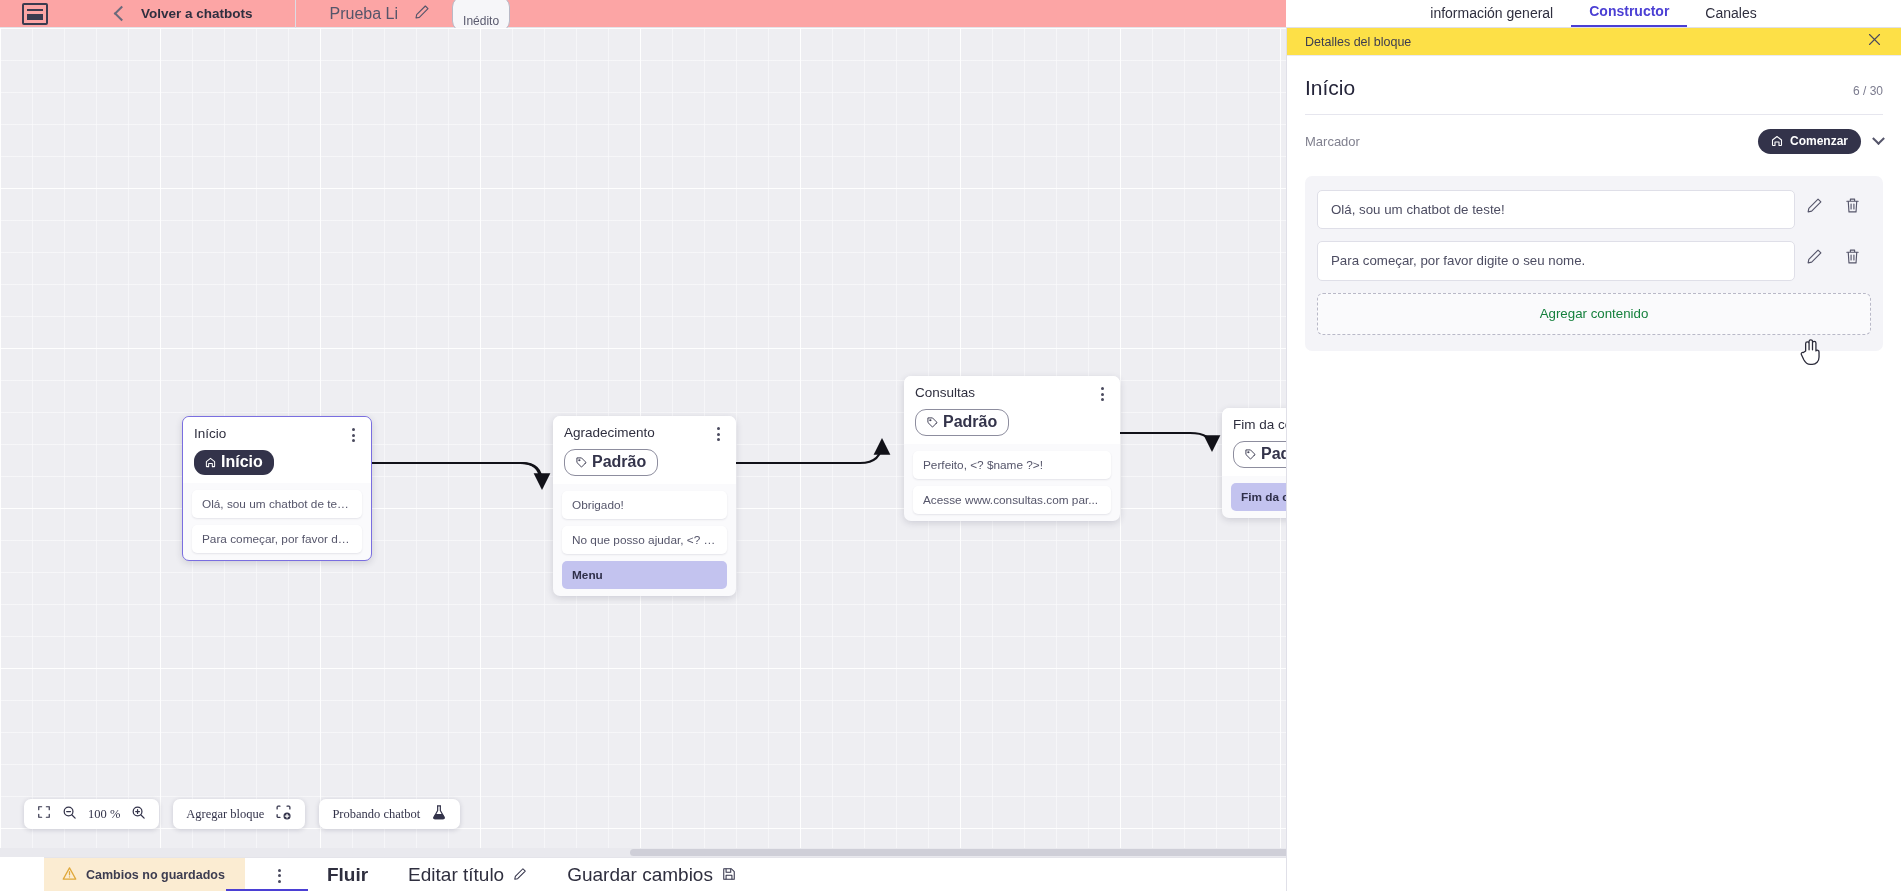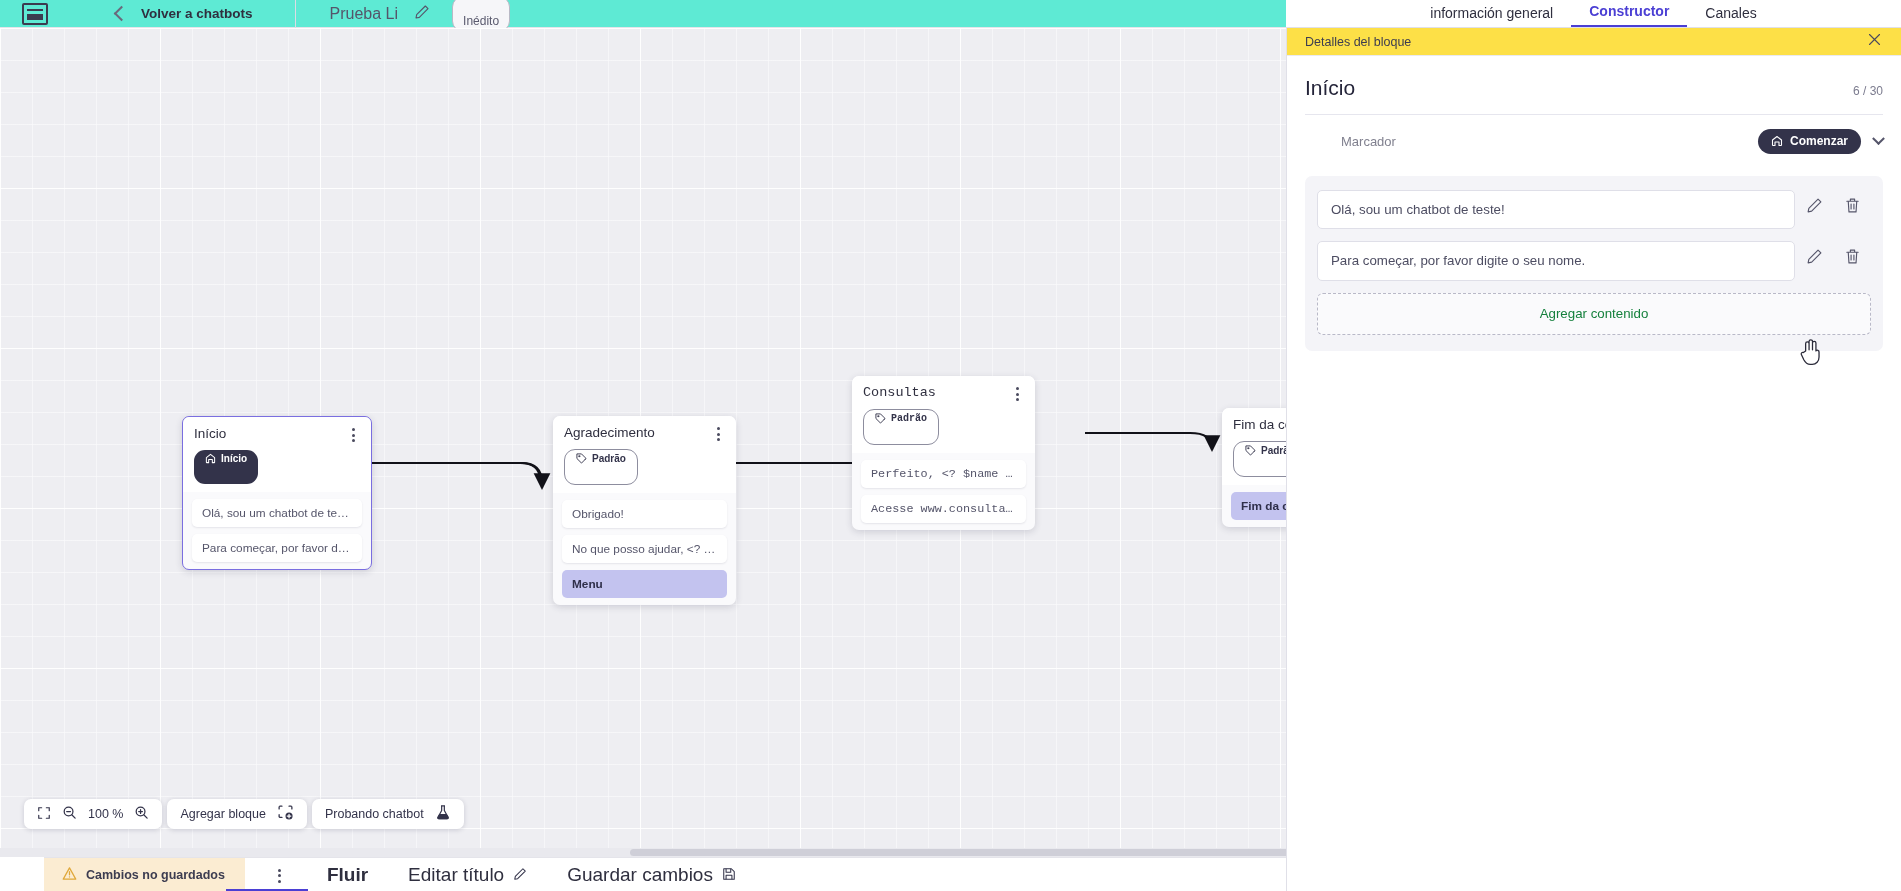--- a/index.html
+++ b/index.html
@@ -6,21 +6,21 @@
   html, body {
     width: 1901px; height: 891px;
     font-family: "Liberation Sans", sans-serif;
     background: #ffffff; overflow: hidden;
   }
   #app { position: relative; width: 1901px; height: 891px; }
 
   
   .topbar {
     position: absolute; left: 0; top: 0; width: 1561px; height: 28px;
-    background: #5eead4; display: flex; align-items: center;
+    background: #fca5a5; display: flex; align-items: center;
     border-bottom: 1px solid #e4e4ea;
     text-align: center;
   }
   .logo-box {
     margin-left: 22px; width: 26px; height: 22px;
     border: 2px solid #3b3b4f; border-radius: 2px;
     display: flex; align-items: flex-end; justify-content: center;
     position: relative; flex: none;
   }
   .logo-box::before {
@@ -86,34 +86,34 @@
     padding-bottom: 7px;
   }
   .block.selected { border: 1.6px solid #7a6ee0; background: #fafafc; }
   .block-head { background: #fff; border-radius: 7px 7px 0 0; padding: 9px 11px 8px; }
   .block-title-row { display: flex; align-items: flex-start; justify-content: space-between; }
   .block-title { font-size: 13.5px; color: #2f2f3f; white-space: nowrap; }
   .kebab { width: 14px; display: flex; flex-direction: column; align-items: center; gap: 2.5px; padding-top: 2px; cursor: pointer; }
   .kebab i { width: 3px; height: 3px; background: #4a4a5e; border-radius: 50%; display: block; }
   .tag {
     display: inline-flex; align-items: center; gap: 5px; margin-top: 8px;
-    border-radius: 11px; padding: 3px 11px 20px; font-size: 10px; white-space: nowrap;
+    border-radius: 11px; padding: 3px 11px 4px; font-size: 16px; white-space: nowrap;
   }
   .tag-dark { background: #33334a; color: #fff; font-weight: 700; }
   .tag-out { border: 1px solid #8d8d9e; color: #33334a; background: #fff; font-weight: 700; }
   .msg {
     margin: 7px 9px 0; background: #fff; border-radius: 5px;
     padding: 7px 10px; font-size: 11.8px; color: #55556a;
     white-space: nowrap; overflow: hidden; text-overflow: ellipsis;
     box-shadow: 0 1px 2px rgba(40,40,70,.10);
   }
   .msg.hl { background: #c3c3ef; color: #2f2f4a; font-weight: 700; box-shadow: none; }
 
   
-  .ctrlbar { position: absolute; left: 24px; bottom: 28px; display: flex; gap: 5px; z-index: 5; }
+  .ctrlbar { position: absolute; left: 24px; bottom: 28px; display: flex; gap: 14px; z-index: 5; font-family: Liberation Serif, serif; }
   .ctrl {
     background: #fff; border-radius: 7px; height: 30px;
     box-shadow: 0 1px 5px rgba(40,40,70,.18);
     display: flex; align-items: center; gap: 11px; padding: 0 13px;
     font-size: 12.5px; color: #33334a; white-space: nowrap; cursor: pointer;
   }
   .zoomtxt { font-size: 12.5px; color: #33334a; }
 
   .hscroll {
     position: absolute; left: 0; bottom: 0; width: 1561px; height: 9px;
@@ -159,21 +159,20 @@
   }
   .panel-head-title { font-size: 12.5px; color: #3c3c50; }
   .panel-body { padding: 20px 18px 0; }
   .panel-title-row { display: flex; align-items: baseline; justify-content: space-between; }
   .panel-title { font-size: 21px; color: #25253a; }
   .panel-count { font-size: 12px; color: #7b7b8e; }
   .panel-rule { height: 1px; background: #e6e6ee; margin: 14px 0 0; }
   .marcador-row {
     display: flex; align-items: center; justify-content: space-between;
     padding: 14px 0 0;
-    margin-left: 36px;
   }
   .marcador-lbl { font-size: 13px; color: #81818f; }
   .marcador-right { display: flex; align-items: center; gap: 13px; }
   .pill-dark {
     background: #33334a; color: #fff; border-radius: 13px;
     padding: 5px 13px 6px; font-size: 12px; font-weight: 700;
     display: inline-flex; align-items: center; gap: 7px; white-space: nowrap;
     cursor: pointer;
   }
   .chev-dn {
@@ -293,21 +292,21 @@
               <circle cx="7" cy="7" r="1.3"></circle>
             </svg>
           <span>Padrão</span>
         </span>
       </div>
       <div class="msg">Obrigado!</div>
       <div class="msg">No que posso ajudar, &lt;? $name ...</div>
       <div class="msg hl">Menu</div>
     </div>
 
-    <div class="block" style="left:852px; top:348px; width:183px;font-family:Liberation Mono, monospace;">
+    <div class="block" style="left:904px; top:348px; width:216px;">
       <div class="block-head">
         <div class="block-title-row">
           <div class="block-title">Consultas</div>
           <div class="kebab">
               <i></i>
               <i></i>
               <i></i>
             </div>
         </div>
         <span class="tag tag-out">

